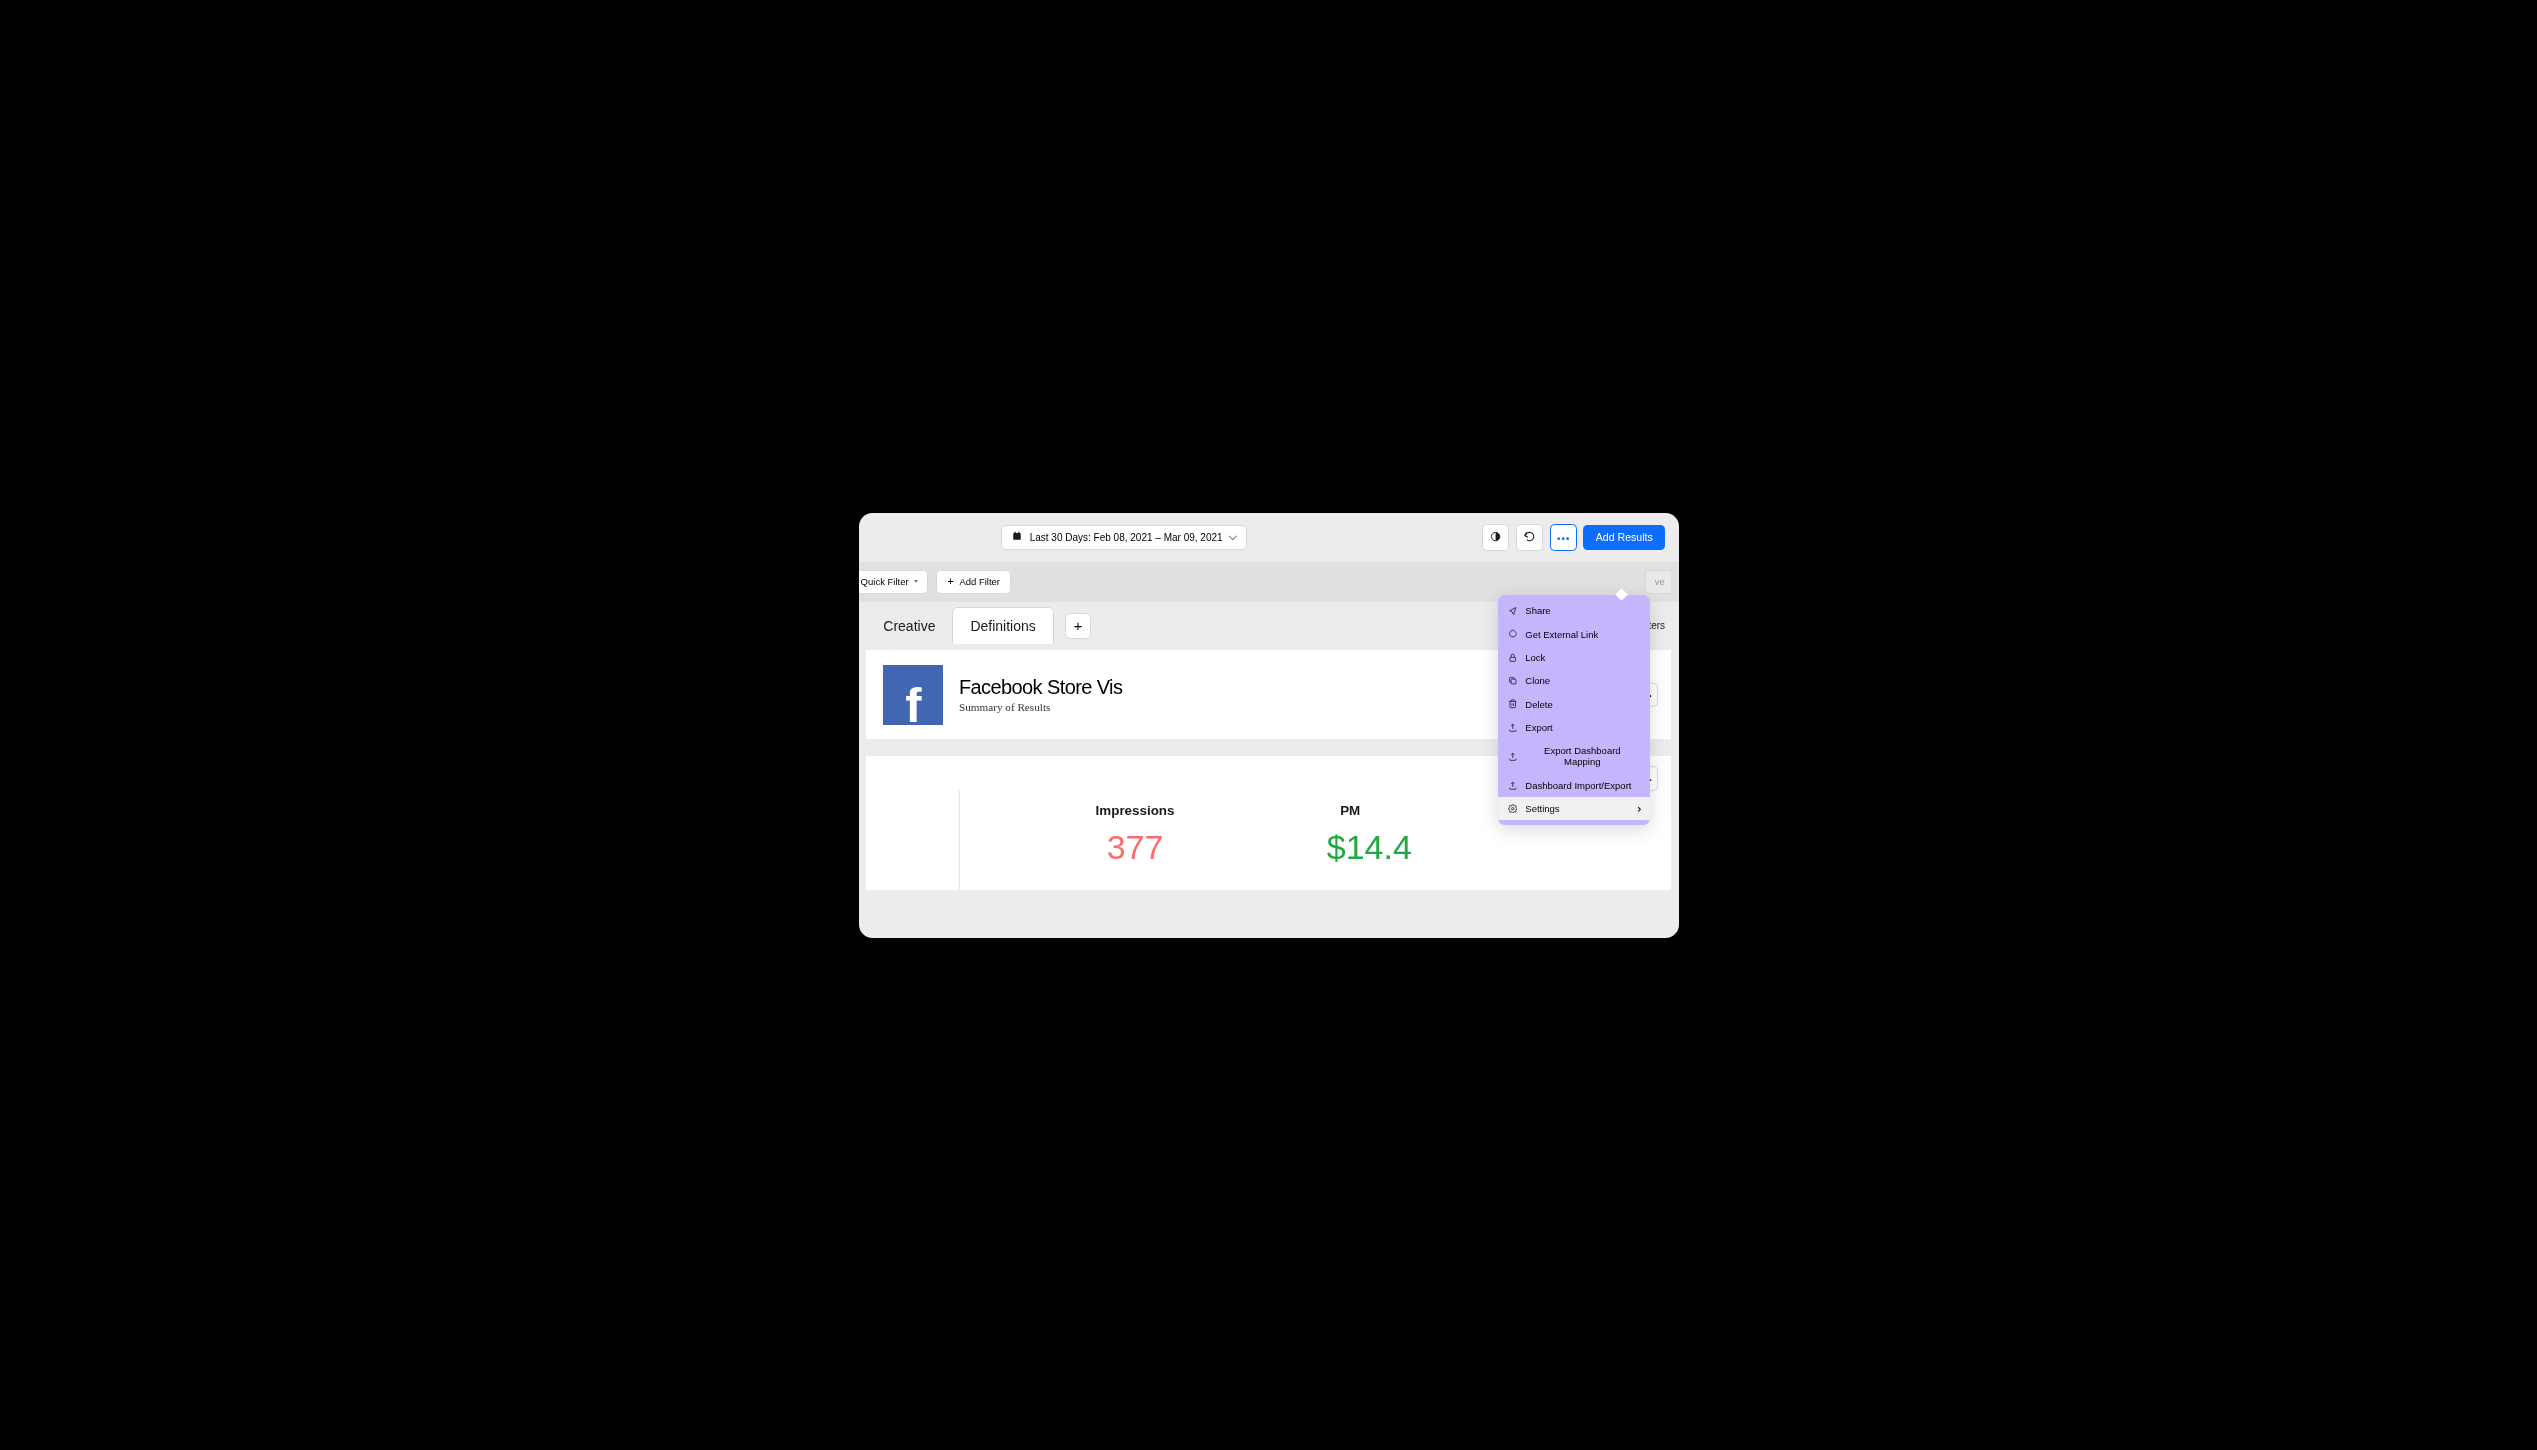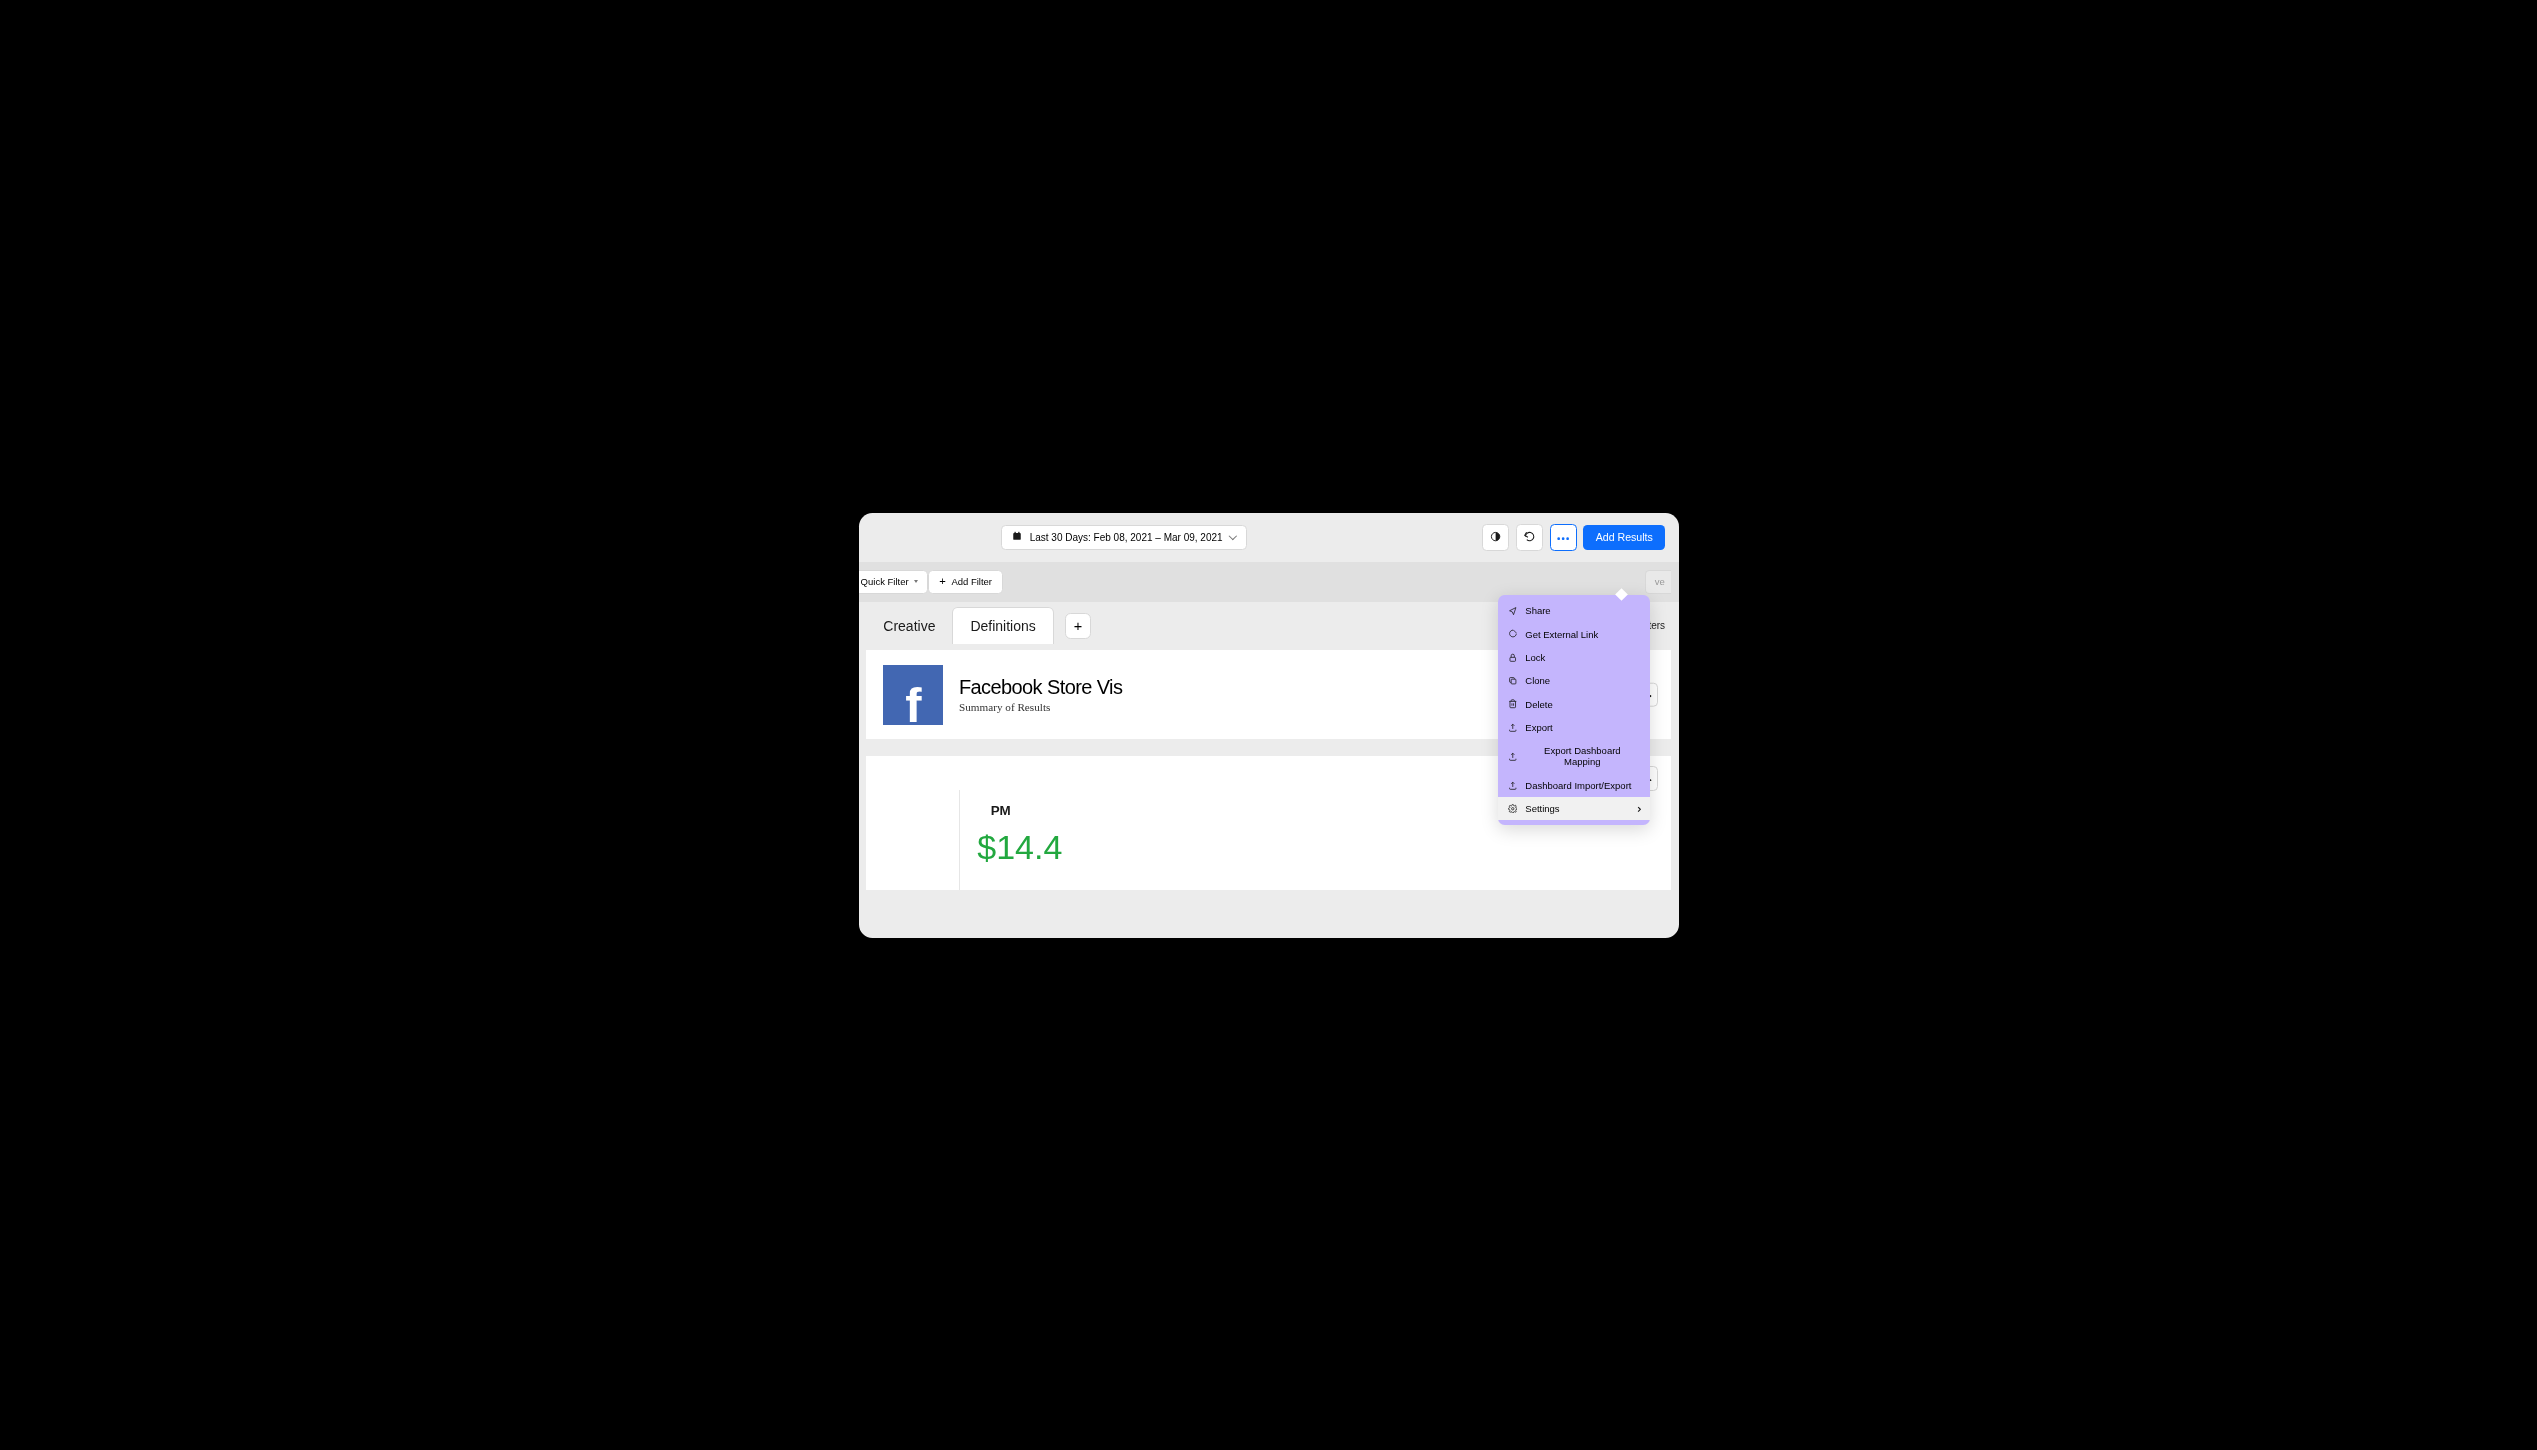--- a/index.html
+++ b/index.html
@@ -5,21 +5,21 @@
     * { margin: 0; padding: 0; box-sizing: border-box; font-family: -apple-system, BlinkMacSystemFont, "Segoe UI", Helvetica, Arial, sans-serif; }
     body { background: #000; display: flex; align-items: center; justify-content: center; min-height: 100vh; padding: 22.4px; }
     .window { background: #ececec; border-radius: 13.4px; width: 820px; height: 425px; position: relative; overflow: hidden; }
     .topbar { display: flex; align-items: center; padding: 11.2px 13.4px; gap: 6.7px; }
     .date-picker { background: #fff; border: 0.6px solid #d8d8d8; border-radius: 4.5px; padding: 5.6px 10px; display: flex; align-items: center; gap: 7.8px; font-size: 10px; margin-left: 129px; }
     .spacer { flex: 1; }
     .icon-button { background: #fff; border: 0.6px solid #d8d8d8; border-radius: 4.5px; width: 27px; height: 27px; display: flex; align-items: center; justify-content: center; cursor: pointer; }
     .icon-button.active { border: 1.1px solid #0d6efd; }
     .icon-button.active svg circle { fill: #0d6efd; }
     .add-widget-btn { background: #0d6efd; color: #fff; border: none; border-radius: 4.5px; padding: 6.7px 12.3px; font-size: 10.6px; font-weight: 500; cursor: pointer; }
-    .filter-bar { background: #e0e0e0; padding: 7.8px 0; display: flex; align-items: center; gap: 0; position: relative; }
+    .filter-bar { background: #e0e0e0; padding: 7.8px 0; display: flex; align-items: center; gap: 8px; position: relative; }
     .quick-filter { background: #fff; border: 0.6px solid #d8d8d8; border-radius: 0 4.5px 4.5px 0; padding: 5.6px 9px 5.6px 5.6px; display: flex; align-items: center; gap: 5.6px; font-size: 9.5px; margin-left: -4.5px; }
     .add-filter-btn { background: #fff; border: 0.6px solid #d8d8d8; border-radius: 4.5px; padding: 5.6px 10px; display: flex; align-items: center; gap: 5.6px; font-size: 9.5px; font-weight: 500; cursor: pointer; }
     .save-btn-cut { position: absolute; right: 8px; background: #e9e9e9; border: 0.6px solid #d8d8d8; border-right: none; border-radius: 4.5px 0 0 4.5px; padding: 5.6px 5.6px 5.6px 9px; font-size: 9.5px; color: #999; }
     .tabsrow { display: flex; align-items: center; gap: 0; padding: 5.6px 0 5.6px 7.8px; position: relative; }
     .tab { padding: 10px 17px; font-size: 14px; color: #1a1a1a; cursor: pointer; }
     .tab.active { background: #fff; border: 0.6px solid #d8d8d8; border-bottom: none; border-radius: 5.6px 5.6px 0 0; }
     .add-tab-btn { background: #fff; border: 0.6px solid #d8d8d8; border-radius: 5.6px; width: 26px; height: 26px; display: flex; align-items: center; justify-content: center; margin-left: 11.2px; cursor: pointer; font-size: 14.5px; }
     .filters-right { position: absolute; right: 13.4px; font-size: 10px; color: #1a1a1a; }
     .header-card { background: #fff; margin: 0 7.8px; padding: 14.5px 17px; display: flex; align-items: center; gap: 15.7px; position: relative; }
     .fb-logo { width: 60px; height: 60px; background: #4267B2; display: flex; align-items: flex-end; justify-content: center; }
@@ -146,20 +146,24 @@
       <span>
         <svg width="11.2" height="2.8" viewBox="0 0 22 6" fill="#1a1a1a">
             <circle cx="3" cy="3" r="2.2"></circle>
             <circle cx="11" cy="3" r="2.2"></circle>
             <circle cx="19" cy="3" r="2.2"></circle>
           </svg>
       </span>
     </div>
     <div class="metrics-body">
       <div class="metric-left-gutter"></div>
+      <div class="metric-col">
+        <div class="metric-label">Impressions</div>
+        <div class="metric-value red">377</div>
+      </div>
       <div class="metric-col" style="text-align:left;padding-left:17px;">
         <div class="metric-label" style="padding-left:13.4px;">PM</div>
         <div class="metric-value green">$14.4</div>
       </div>
     </div>
   </div>
 
   <div class="dropdown-main" id="main-menu">
       <div class="menu-item">
         <span class="menu-icon">

